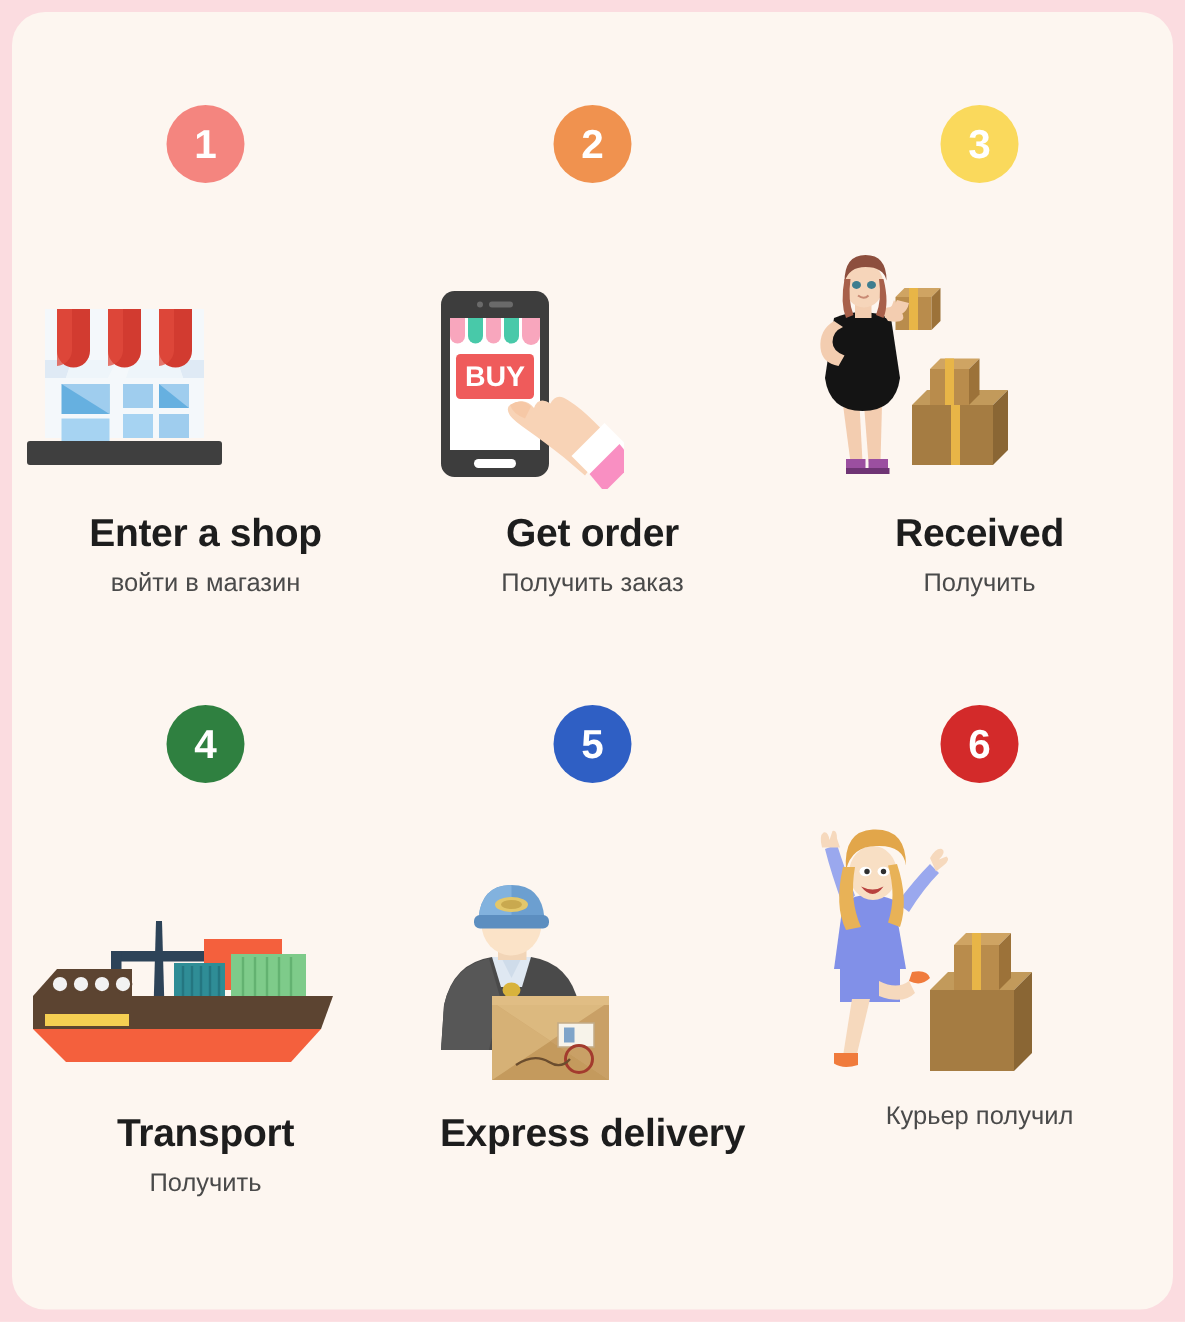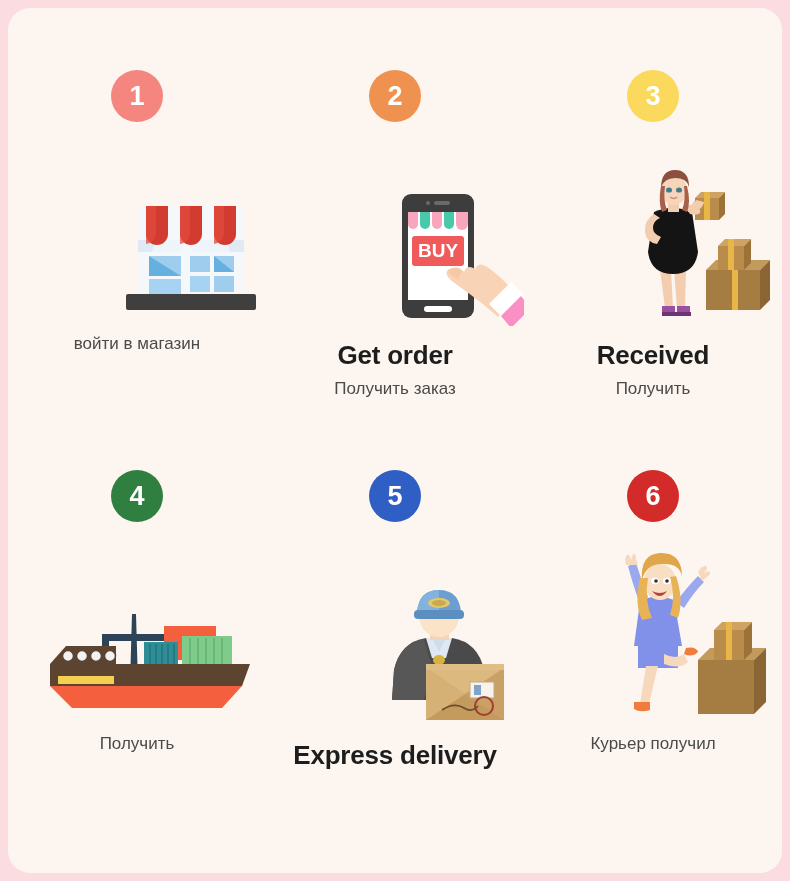--- a/index.html
+++ b/index.html
@@ -46,21 +46,21 @@
     align-items: center;
     justify-content: center;
     line-height: 1;
   }
   .art {
     height: 180px;
     width: 100%;
     margin-top: 24px;
     display: flex;
     align-items: flex-end;
-    justify-content: flex-end;
+    justify-content: flex-start;
   }
   .art svg { display: block; }
   .title {
     font-size: 26px;
     font-weight: bold;
     color: #1d1d1d;
     margin-top: 14px;
     letter-spacing: -0.2px;
     white-space: nowrap;
   }
@@ -97,20 +97,21 @@
             <path d="M33 70 h32 v20 z" fill="#9fcdee"></path>
             <rect x="33" y="93" width="32" height="15" fill="#a6d3f2"></rect>
             <rect x="74" y="70" width="20" height="16" fill="#9fcdee"></rect>
             <rect x="98" y="70" width="20" height="16" fill="#66b0e0"></rect>
             <path d="M98 70 h20 v16 z" fill="#9fcdee"></path>
             <rect x="74" y="90" width="20" height="16" fill="#a6d3f2"></rect>
             <rect x="98" y="90" width="20" height="16" fill="#9fcdee"></rect>
             <rect x="10" y="108" width="130" height="16" rx="2" fill="#3f3f3f"></rect>
           </svg>
         </div>
+        <div class="title">Enter a shop</div>
         <div class="subtitle">войти в магазин</div>
       </div>
 
       <div class="step">
         <div class="badge" style="background: rgb(240, 146, 79);">2</div>
         <div class="art">
           <svg width="150" height="140" viewBox="0 0 150 140">
             <rect x="28" y="8" width="72" height="124" rx="9" fill="#3d3d3d"></rect>
             <circle cx="54" cy="17" r="2" fill="#6a6a6a"></circle>
             <rect x="60" y="15" width="16" height="4" rx="2" fill="#6a6a6a"></rect>
@@ -213,20 +214,21 @@
             <path d="M14 58 h200 l-8 22 h-192 z" fill="#5c4431"></path>
             <path d="M14 58 l16 -18 h50 v18 z" fill="#5c4431"></path>
             <rect x="22" y="70" width="56" height="8" fill="#f5cf52"></rect>
             <path d="M14 80 h192 l-20 22 h-150 z" fill="#f4603d"></path>
             <circle cx="32" cy="50" r="5.5" fill="#f2f2f2" stroke="#5c4431" stroke-width="1.5"></circle>
             <circle cx="46" cy="50" r="5.5" fill="#f2f2f2" stroke="#5c4431" stroke-width="1.5"></circle>
             <circle cx="60" cy="50" r="5.5" fill="#f2f2f2" stroke="#5c4431" stroke-width="1.5"></circle>
             <circle cx="74" cy="50" r="5.5" fill="#f2f2f2" stroke="#5c4431" stroke-width="1.5"></circle>
           </svg>
         </div>
+        <div class="title">Transport</div>
         <div class="subtitle">Получить</div>
       </div>
 
       <div class="step">
         <div class="badge" style="background: rgb(47, 95, 196);">5</div>
         <div class="art">
           <svg width="160" height="140" viewBox="0 0 160 140">
 
             <path d="M30 84 q6 -28 32 -32 h26 q26 4 32 32 l2 30 h-94 z" fill="#4a4a4a"></path>
             <path d="M30 84 q6 -26 30 -31 l8 28 l-8 33 h-32 z" fill="#575757"></path>

